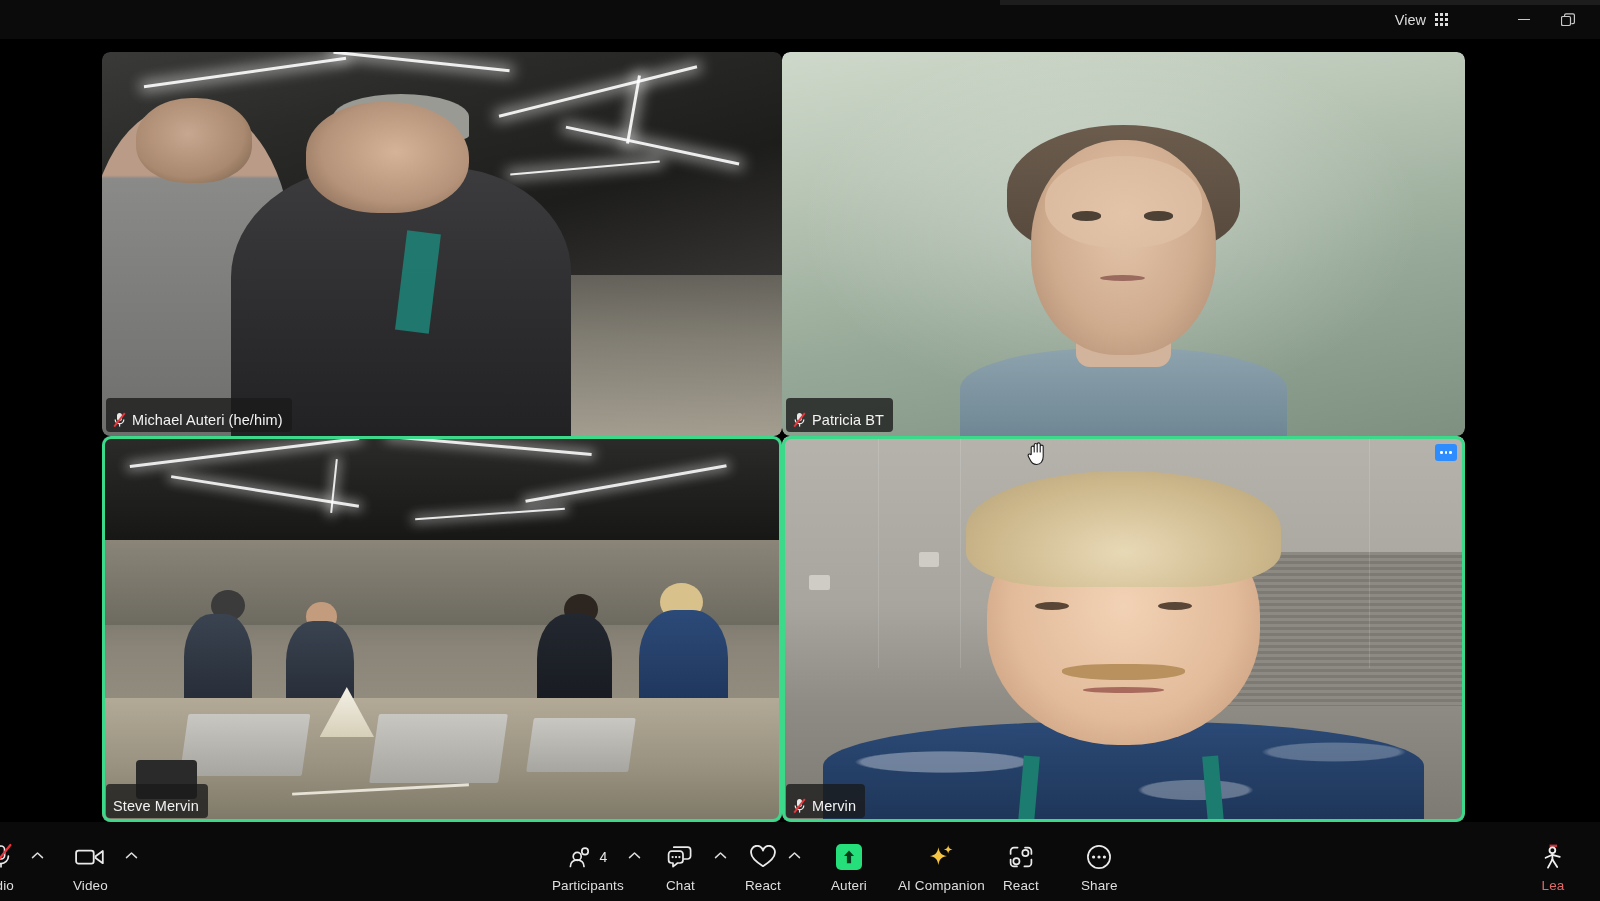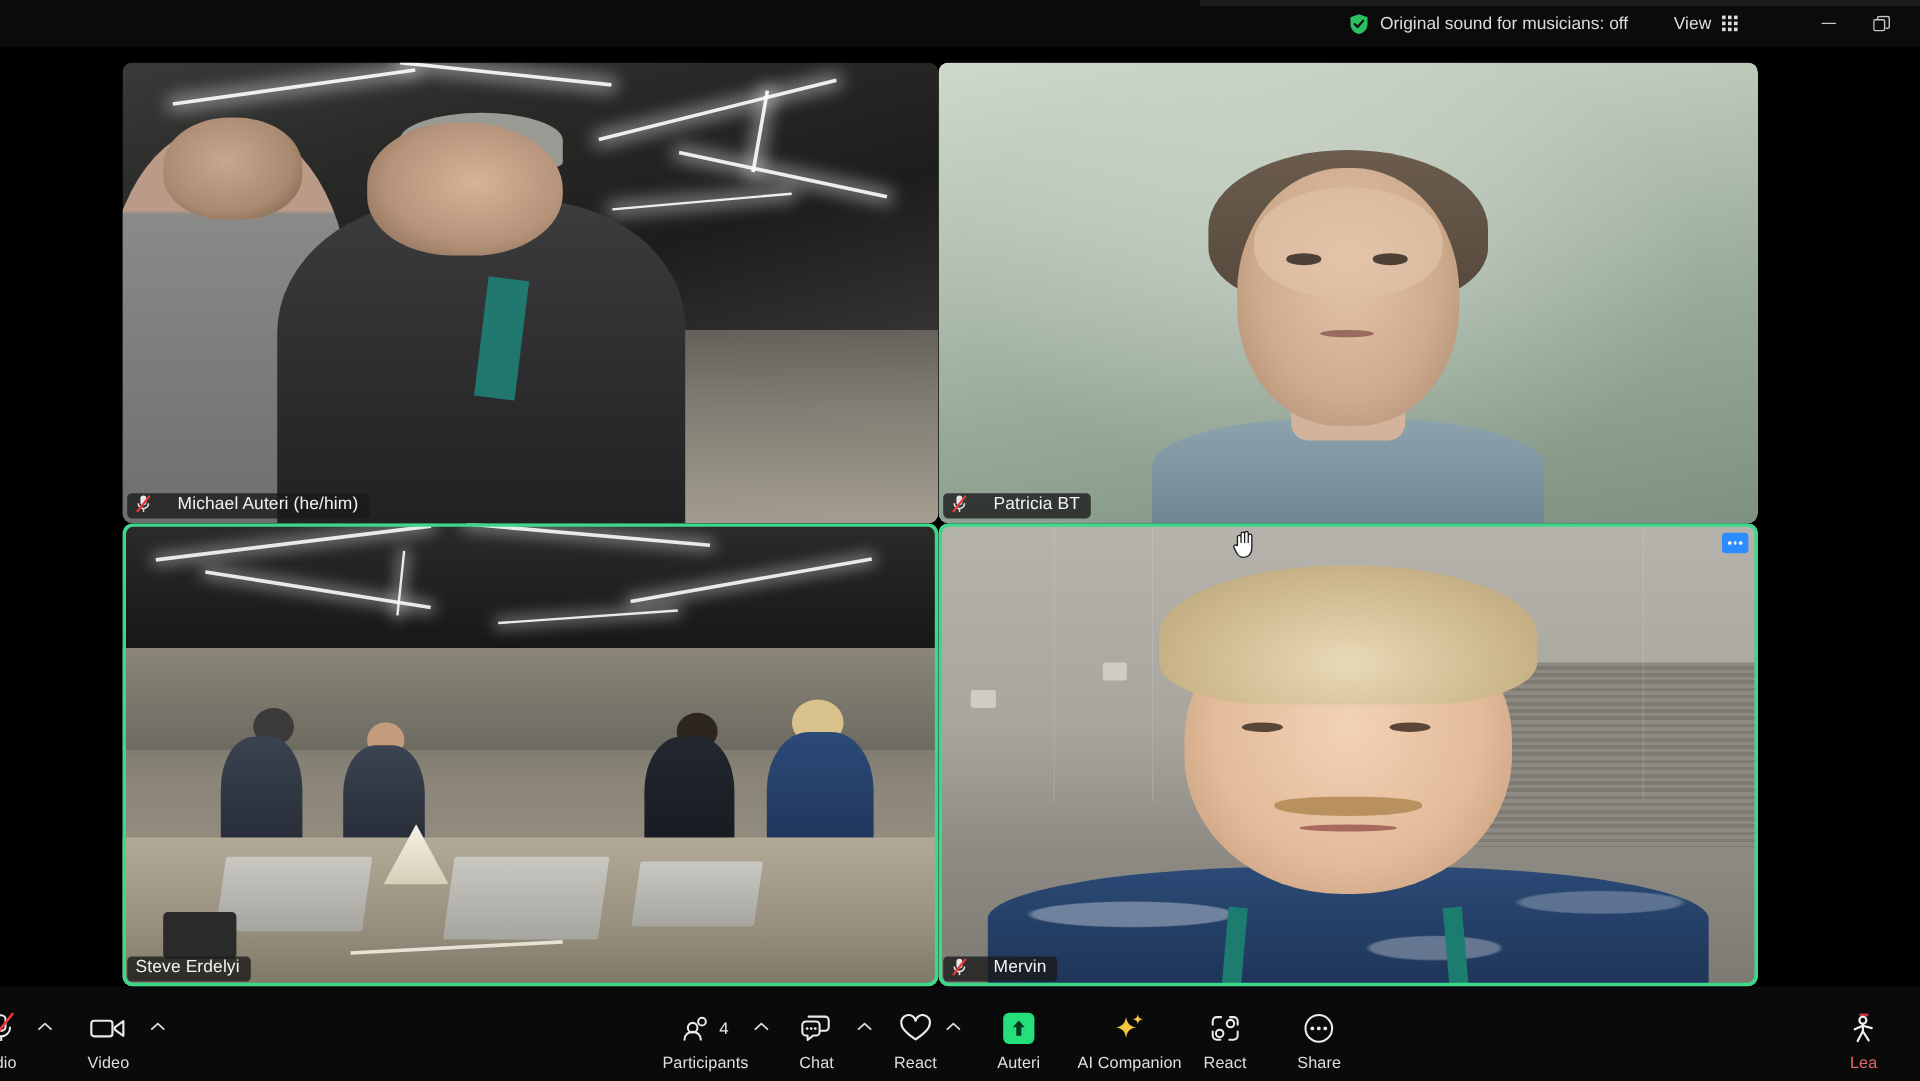--- a/index.html
+++ b/index.html
@@ -59,23 +59,23 @@
   .tile { position:relative; overflow:hidden; border-radius:8px; }
   .tile .vid { position:absolute; inset:0; border-radius:8px; overflow:hidden; }
   .tile.active::after {
     content:""; position:absolute; inset:0; border:3px solid #3cd98a;
     border-radius:9px; pointer-events:none; z-index:6;
   }
 
   
   .namebadge {
     position:absolute; left:4px; bottom:4px; z-index:8;
-    display:flex; align-items:flex-start; gap:22px;
+    display:flex; align-items:flex-start; gap:6px;
     background:rgba(26,26,26,.78); border-radius:4px;
-    padding:1px 9px 4px 7px; max-width:94%;
+    padding:14px 9px 4px 7px; max-width:94%;
   }
   .namebadge .nm {
     font-size:14.5px; color:#f2f2f2; white-space:nowrap; letter-spacing:.1px;
   }
   .micmute { width:13px; height:16px; flex:0 0 13px; }
 
   .more-btn {
     position:absolute; right:8px; top:8px; z-index:9;
     width:22px; height:17px; border-radius:3px; background:#2d8cff;
     display:flex; align-items:center; justify-content:center; gap:2px; cursor:pointer;
@@ -239,29 +239,20 @@
 </head>
 <body>
 
 <div id="app">
 
   <div class="titlebar">
     <div class="titlebar-strip"></div>
 
     <div class="tb-right">
 
-      <div class="orig-sound">
-        <span class="shield">
-          <svg width="17" height="18" viewBox="0 0 17 18">
-            <path d="M8.5 0.8 L15.6 3.4 V9.2 C15.6 13.3 12.6 16.3 8.5 17.4 C4.4 16.3 1.4 13.3 1.4 9.2 V3.4 Z" fill="#2cbf62"></path>
-            <path d="M4.9 9.1 L7.3 11.5 L12.0 6.2" stroke="#0b0b0b" stroke-width="1.8" fill="none" stroke-linecap="round" stroke-linejoin="round"></path>
-          </svg>
-        </span>
-        <span class="label">Original sound for musicians: off</span>
-      </div>
 
       <div class="view-btn">
         <span class="label">View</span>
         <span class="grid-icon">
           <i></i>
             <i></i>
             <i></i>
             <i></i>
             <i></i>
             <i></i>
@@ -366,21 +357,21 @@
           <div class="tablefront"></div>
           <div class="laptop" style="left:12%;bottom:12%;width:18%;height:16%"></div>
           <div class="laptop" style="left:40%;bottom:10%;width:19%;height:18%"></div>
           <div class="laptop" style="left:63%;bottom:13%;width:15%;height:14%"></div>
           <div style="position:absolute;left:32%;bottom:22%;width:8%;height:13%;background:linear-gradient(180deg,#f4f1e6,#d6cfb8);clip-path:polygon(50% 0,100% 100%,0 100%)"></div>
           <div style="position:absolute;left:28%;bottom:8%;width:26%;height:3px;background:#e6e2d6;transform:rotate(-3deg)"></div>
           <div style="position:absolute;left:5%;bottom:6%;width:9%;height:10%;background:#2a2a2a;border-radius:4px"></div>
         </div>
       </div>
       <div class="namebadge">
-        <span class="nm">Steve Erdelyi</span>
+        <span class="nm">Steve Mervin</span>
       </div>
     </div>
 
     <div class="tile active">
       <div class="vid">
         <div class="scene s4">
           <div class="rollup"></div>
           <div class="panelline" style="left:14%"></div>
           <div class="panelline" style="left:26%"></div>
           <div class="panelline" style="left:86%"></div>

